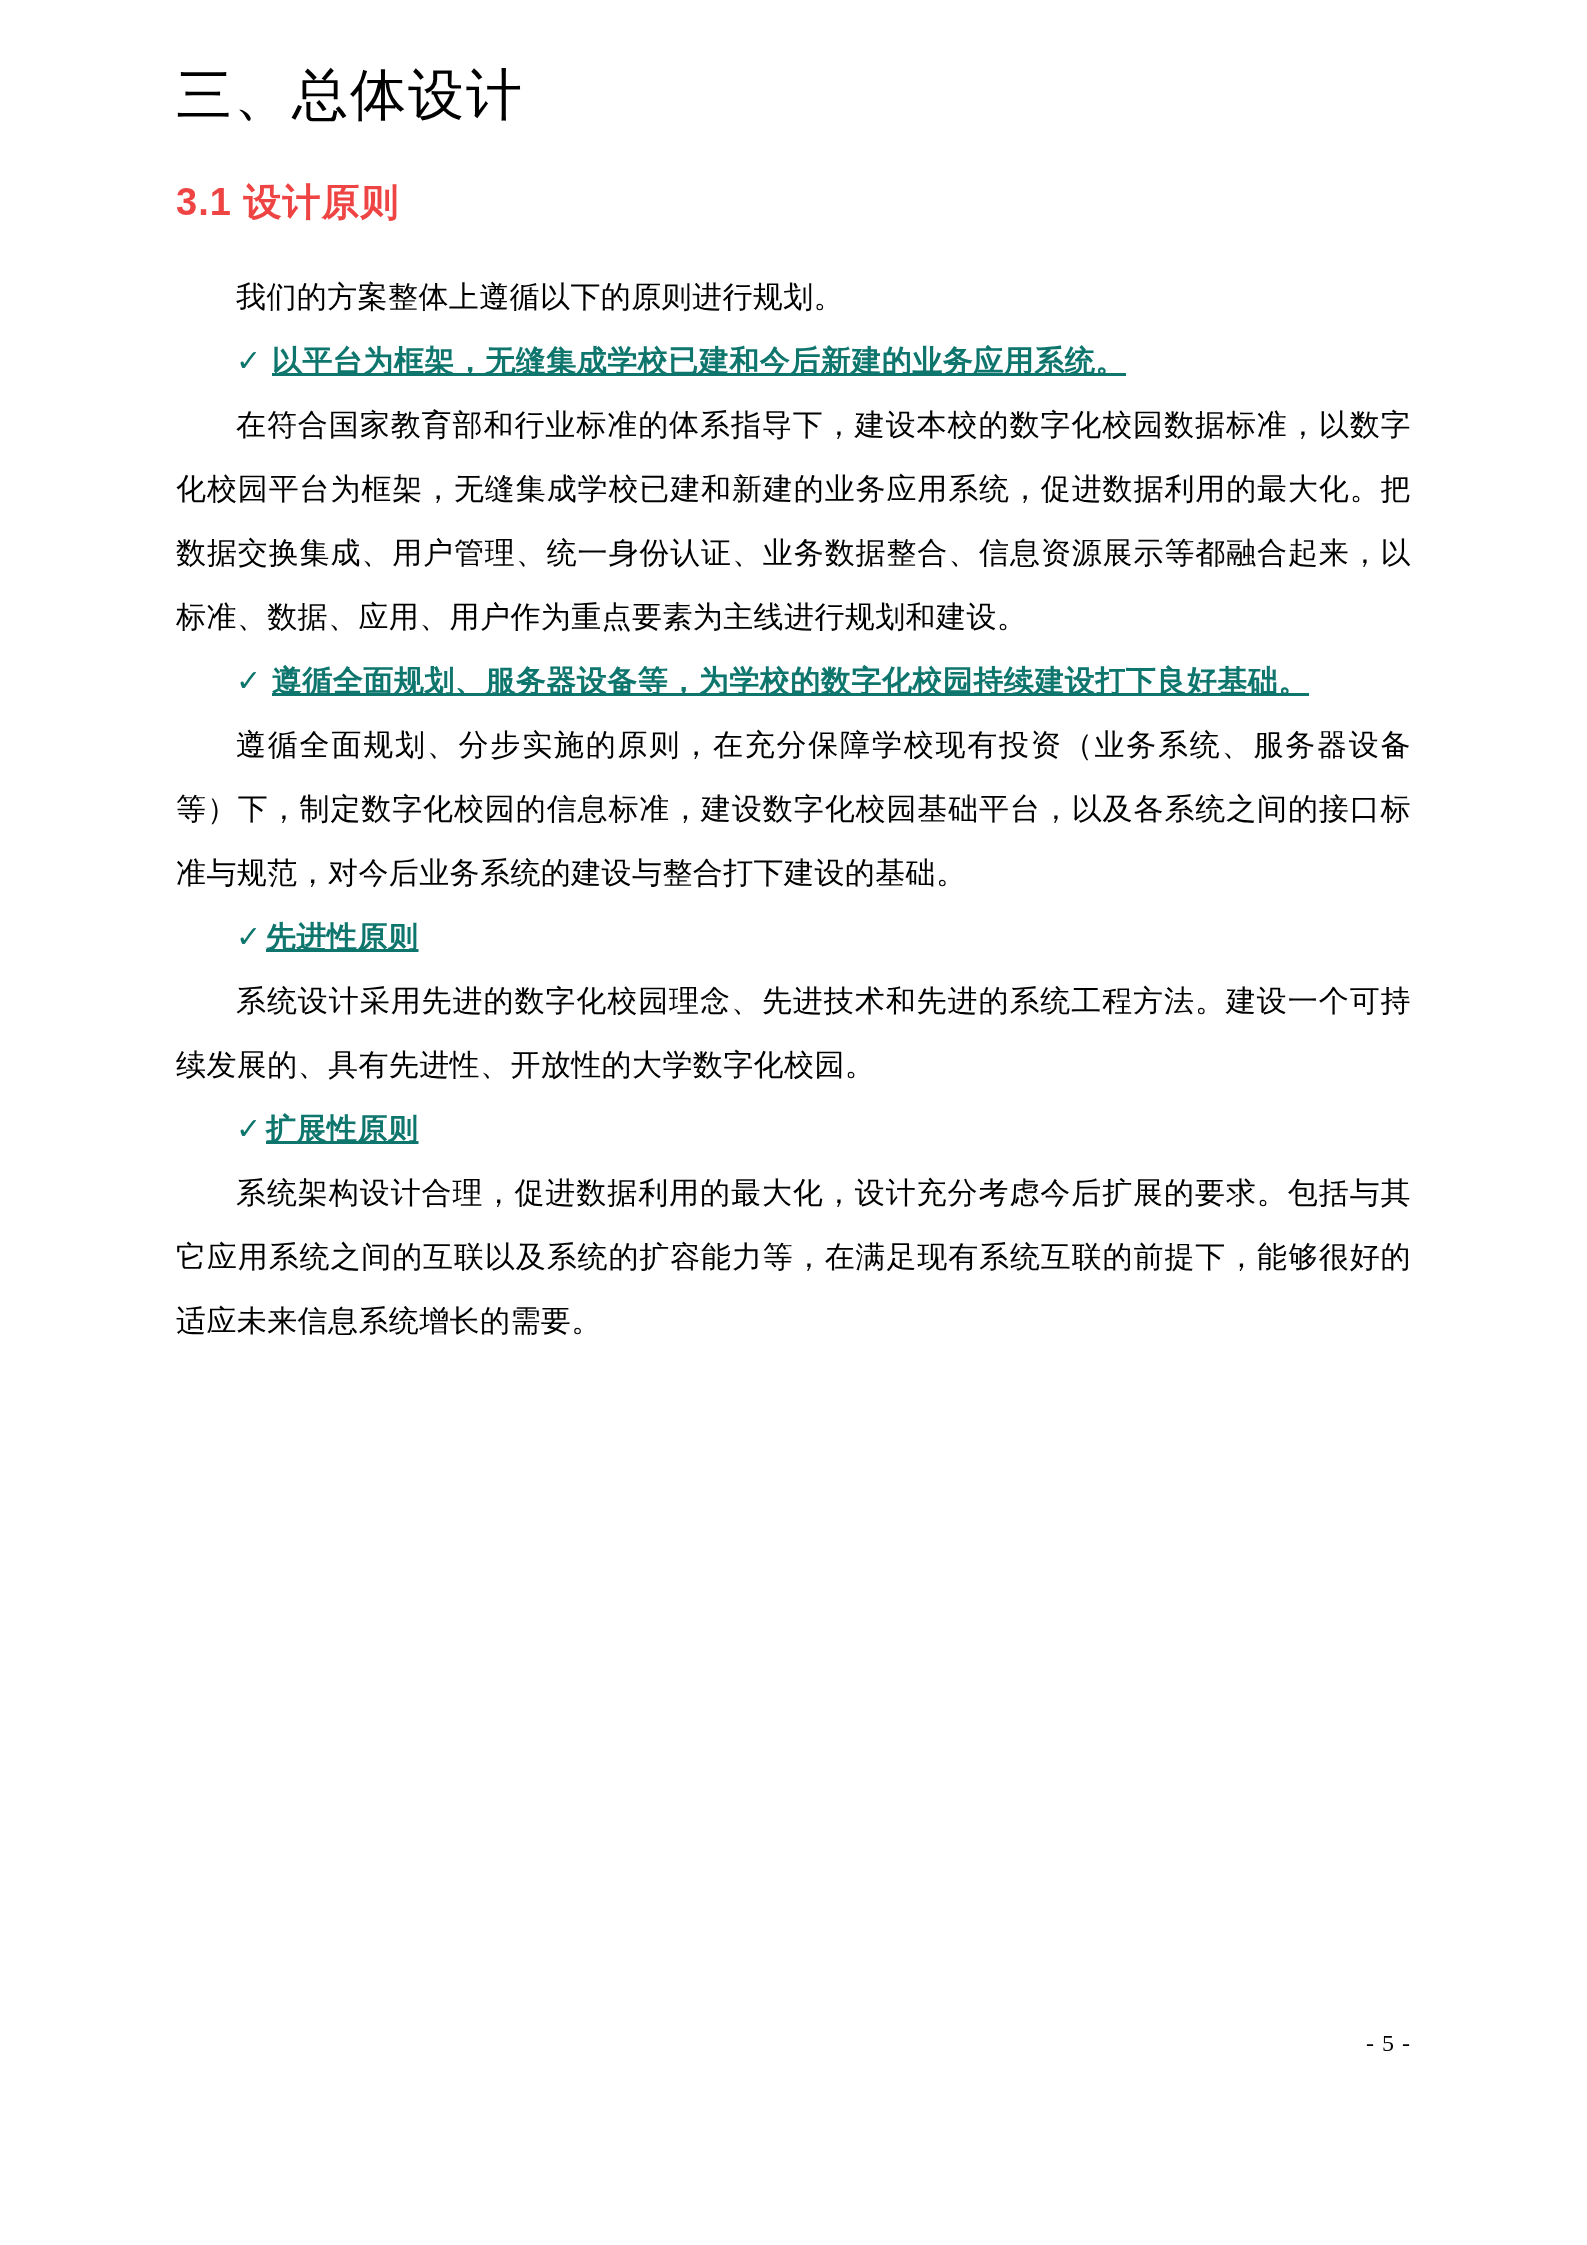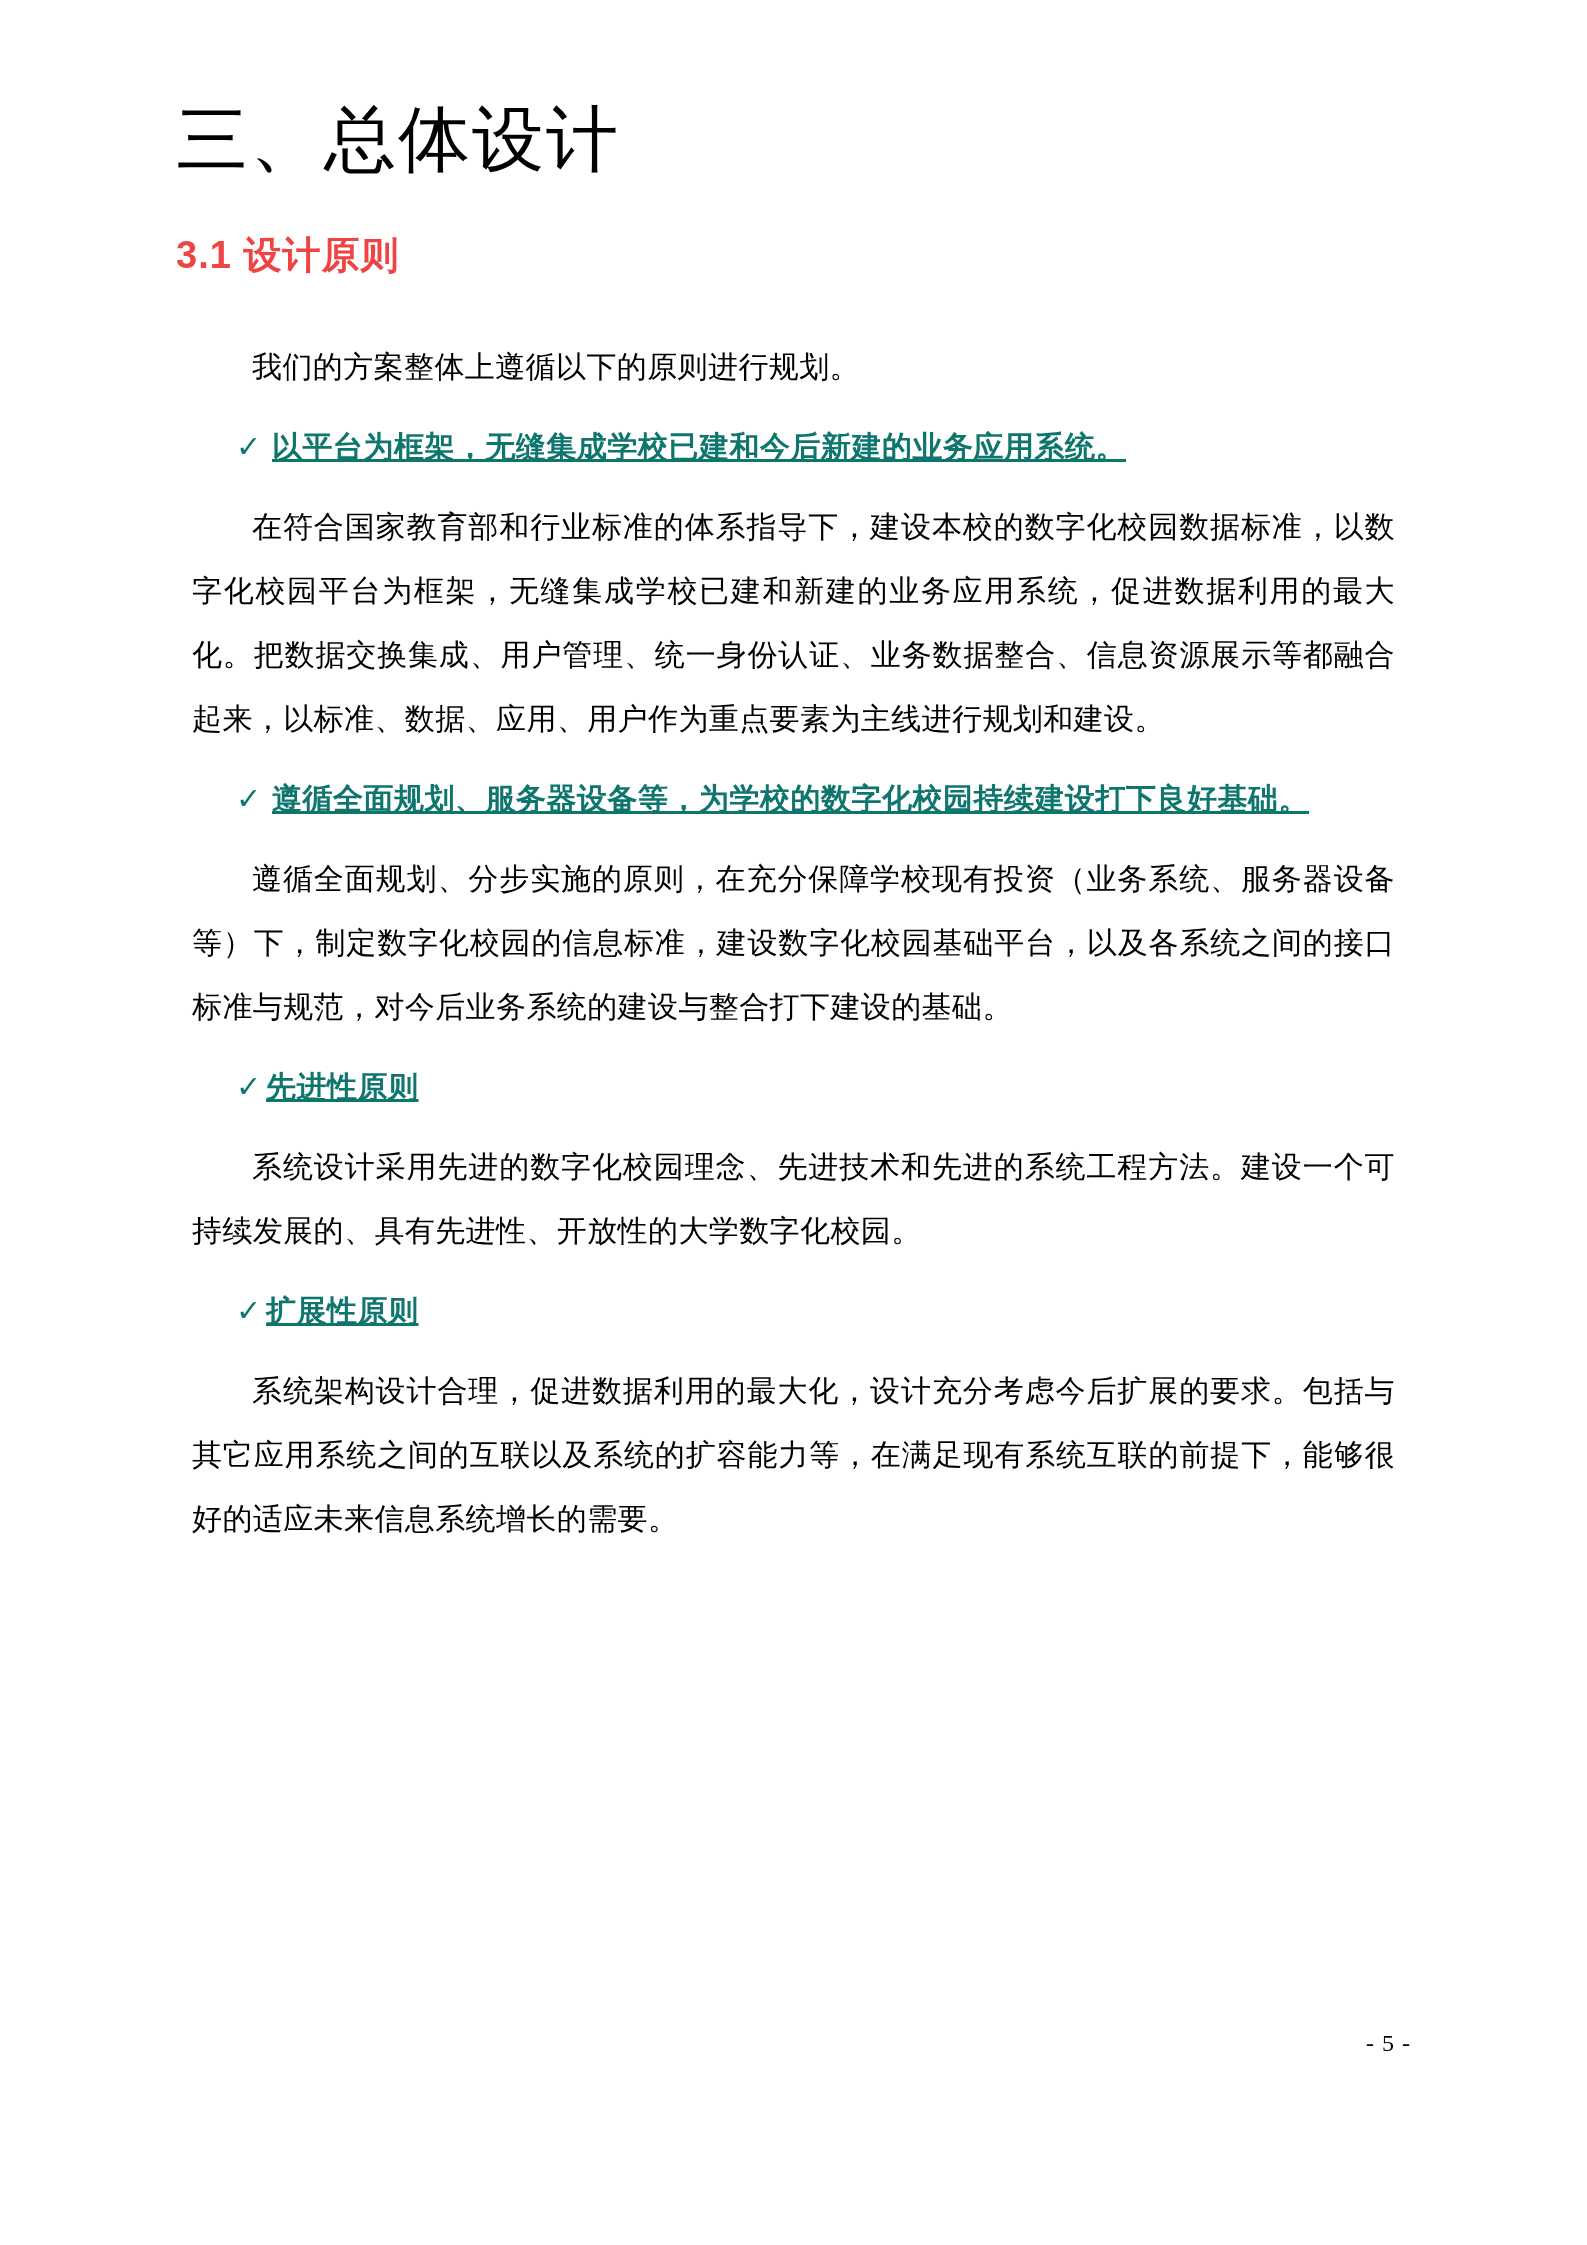--- a/index.html
+++ b/index.html
@@ -19,48 +19,48 @@
   .content {
     position: absolute;
     left: 176px;
     top: 0;
     width: 1235px;
   }
 
   
   .h1 {
     font-family: "Liberation Sans", "DejaVu Sans", sans-serif;
-    font-size: 72px;
+    font-size: 56px;
     font-weight: 400;
     color: #000000;
     letter-spacing: 2px;
     line-height: 1.1;
     margin: 0;
-    padding-top: 100px;
+    padding-top: 64px;
   }
   .h2 {
     font-family: "Liberation Sans", "DejaVu Sans", sans-serif;
     font-size: 38px;
     font-weight: bold;
     color: #ef4444;
     letter-spacing: 1px;
     line-height: 1.1;
     margin: 0;
     padding-top: 56px;
   }
 
   
   .para {
     font-family: "Liberation Serif", "DejaVu Serif", serif;
     font-size: 30px;
     color: #000000;
     line-height: 64px;
     text-align: justify;
     text-justify: inter-ideograph;
-    margin: 16px;
+    margin: 0;
     text-indent: 60px;
     letter-spacing: 0.4px;
   }
   .para-first {
     padding-top: 42px;
   }
 
   
   .bullet {
     display: block;

